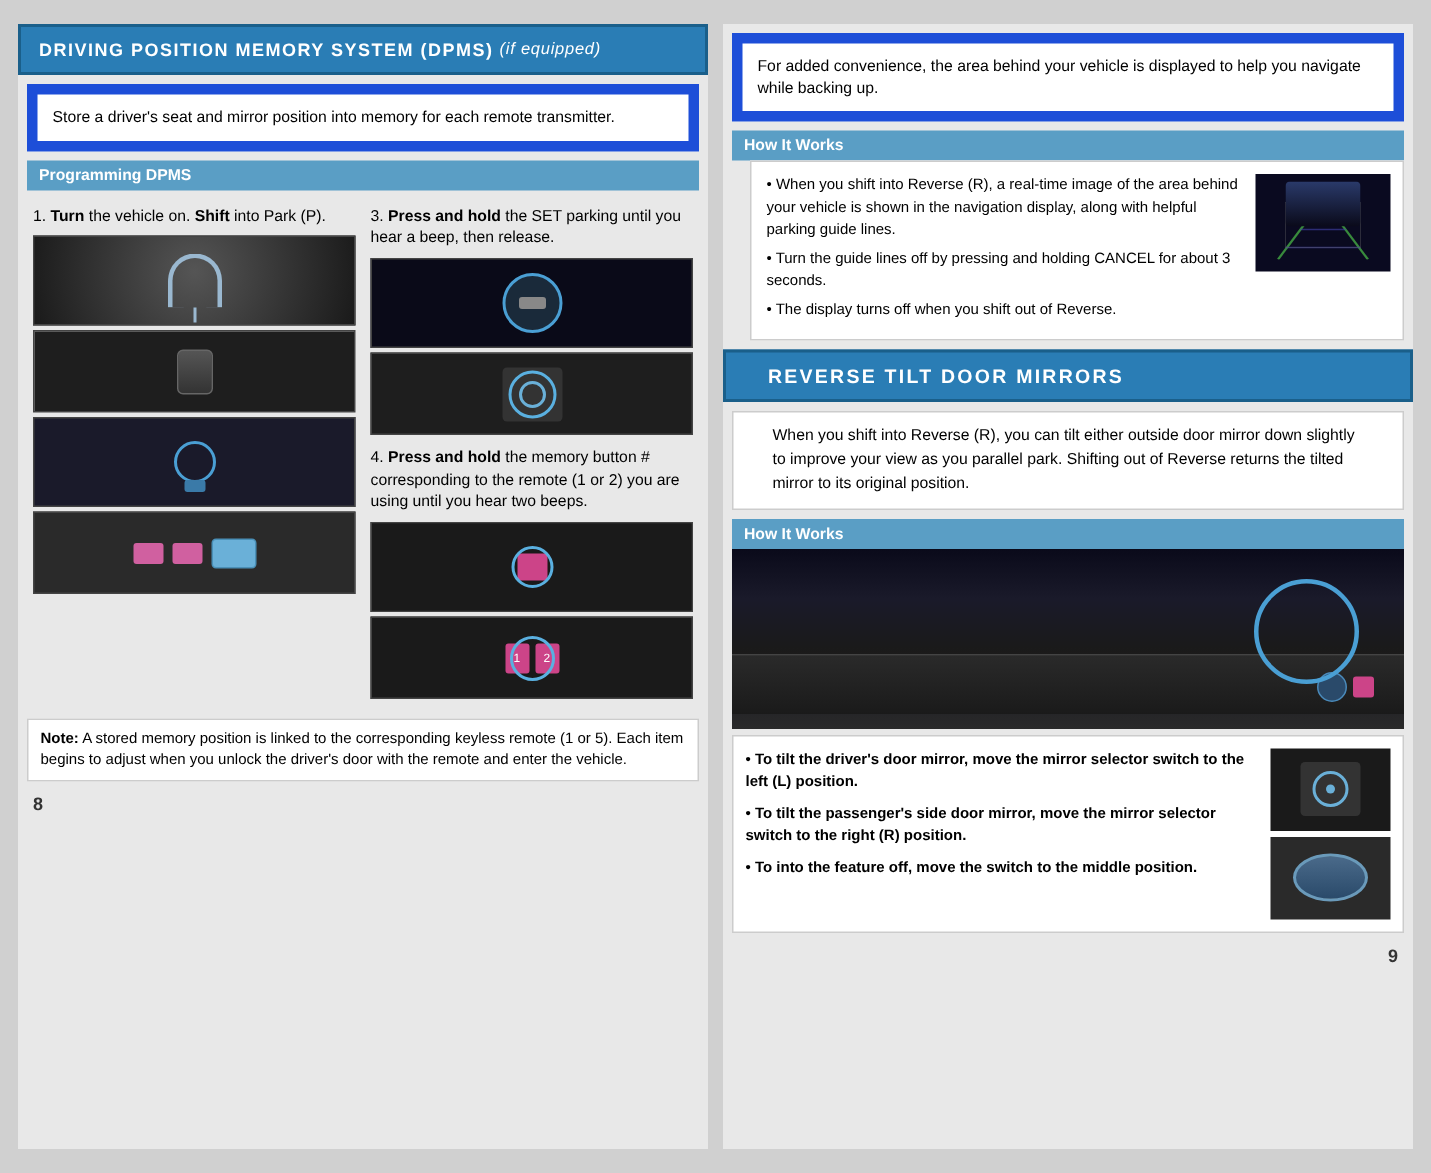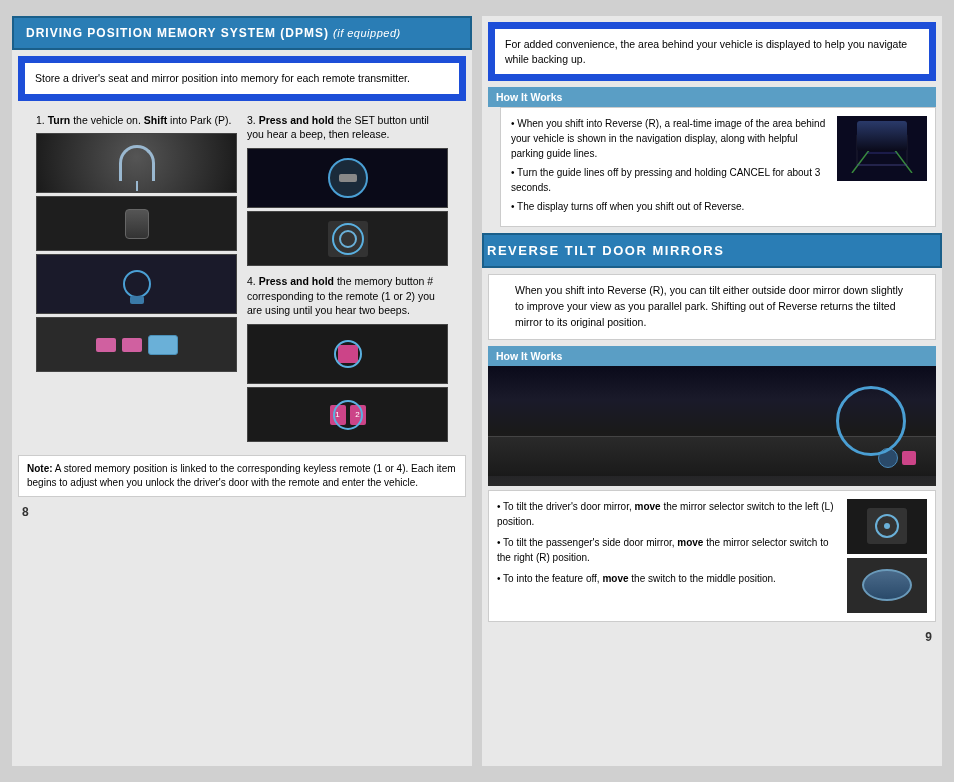--- a/index.html
+++ b/index.html
@@ -27,21 +27,21 @@
     .info-box {
       background: white;
       border: 7px solid #1d4ed8;
       padding: 8px 10px;
       margin: 6px;
       font-size: 10.5px;
       line-height: 1.4;
     }
     
     .programming-section {
-      margin: 4px 20px;
+      margin: 4px 6px;
       padding: 4px;
     }
     .steps-container {
       display: flex;
       gap: 10px;
     }
     .steps-left, .steps-right {
       flex: 1;
     }
     .step-text {
@@ -213,21 +213,21 @@
     }
     .bullet-point::before {
       content: '• ';
     }
     .reverse-header {
       background: #2a7db5;
       color: white;
       font-size: 13px;
       font-weight: bold;
       letter-spacing: 1.5px;
-      padding: 8px 3px;
+      padding: 8px 28px;
       text-transform: uppercase;
       border: 2px solid #1a5f8a;
     }
     .reverse-info {
       background: white;
       border: 1px solid #ccc;
       padding: 8px 26px;
       margin: 6px;
       font-size: 10.5px;
       line-height: 1.5;
@@ -405,20 +405,23 @@
 
       <div class="dpms-header">
         <span class="dpms-title-main">DRIVING POSITION MEMORY SYSTEM (DPMS)</span>
         <span class="dpms-title-sub">(if equipped)</span>
       </div>
 
       <div class="info-box">
         <span>Store a driver's seat and mirror position into memory for each remote transmitter.</span>
       </div>
 
+      <div class="programming-title">
+        <span>Programming DPMS</span>
+      </div>
 
       <div class="programming-section">
         <div class="steps-container">
 
           <div class="steps-left">
 
             <div class="step-text">
               <span>1. </span><strong>Turn</strong><span> the vehicle on. <strong>Shift</strong> into Park (P).</span>
             </div>
 
@@ -445,21 +448,21 @@
                 <div class="pink-button"></div>
                 <div class="pink-button"></div>
                 <div class="blue-button"></div>
               </div>
             </div>
           </div>
 
           <div class="steps-right">
 
             <div class="step-text">
-              <span>3. </span><strong>Press and hold</strong><span> the SET button until you hear a beep, then release.</span>
+              <span>3. </span><strong>Press and hold</strong><span> the SET parking until you hear a beep, then release.</span>
             </div>
 
             <div class="car-img-3 img-placeholder img-dark" style="display:flex;align-items:center;justify-content:center;background:#0a0a18;">
               <div style="position:relative;width:40px;height:40px;">
                 <div style="width:40px;height:40px;border:2px solid #4a9fd4;border-radius:50%;display:flex;align-items:center;justify-content:center;background:#1a2a3a;">
                   <div style="width:18px;height:8px;background:#888;border-radius:2px;"></div>
                 </div>
               </div>
             </div>
 
@@ -488,21 +491,21 @@
                 <div style="width:16px;height:20px;background:#cc4488;border-radius:2px;font-size:8px;color:white;display:flex;align-items:center;justify-content:center;">1</div>
                 <div style="width:16px;height:20px;background:#cc4488;border-radius:2px;font-size:8px;color:white;display:flex;align-items:center;justify-content:center;">2</div>
                 <div style="position:absolute;width:30px;height:30px;border:2px solid #5ab0e0;border-radius:50%;top:50%;left:50%;transform:translate(-50%,-50%);"></div>
               </div>
             </div>
           </div>
         </div>
       </div>
 
       <div class="note-box">
-        <strong>Note:</strong><span> A stored memory position is linked to the corresponding keyless remote (1 or 4). Each item begins to adjust when you unlock the driver's door with the remote and enter the vehicle.</span>
+        <strong>Note:</strong><span> A stored memory position is linked to the corresponding keyless remote (1 or 5). Each item begins to adjust when you unlock the driver's door with the remote and enter the vehicle.</span>
       </div>
 
       <span class="page-number page-number-left">8</span>
     </div>
   </div>
 
   <div class="right-panel">
     <div class="right-panel-inner">
 
 
@@ -562,21 +565,21 @@
             <div style="position:absolute;bottom:8px;right:20px;display:flex;gap:4px;">
               <div style="width:20px;height:20px;background:#2a4a6a;border-radius:50%;border:1px solid #4a8aba;"></div>
               <div style="width:14px;height:14px;background:#cc4488;border-radius:2px;margin-top:3px;"></div>
             </div>
 
             <div class="blue-circle-mirror"></div>
           </div>
         </div>
       </div>
 
-      <div class="mirror-bottom-section" style="background:white;border:1px solid #ccc;margin:0 6px 6px 6px;padding:8px;">
+      <div class="mirror-bottom-section" style="background:white;border:1px solid #ccc;margin:0 6px 6px 6px;padding:8px;font-weight:bold;">
         <div class="mirror-instructions">
           <div style="margin-bottom:6px;font-size:10px;line-height:1.5;">
             <span>• To tilt the driver's door mirror, </span><strong>move</strong><span> the mirror selector switch to the left (L) position.</span>
           </div>
           <div style="margin-bottom:6px;font-size:10px;line-height:1.5;">
             <span>• To tilt the passenger's side door mirror, </span><strong>move</strong><span> the mirror selector switch to the right (R) position.</span>
           </div>
           <div style="font-size:10px;line-height:1.5;">
             <span>• To into the feature off, </span><strong>move</strong><span> the switch to the middle position.</span>
           </div>

